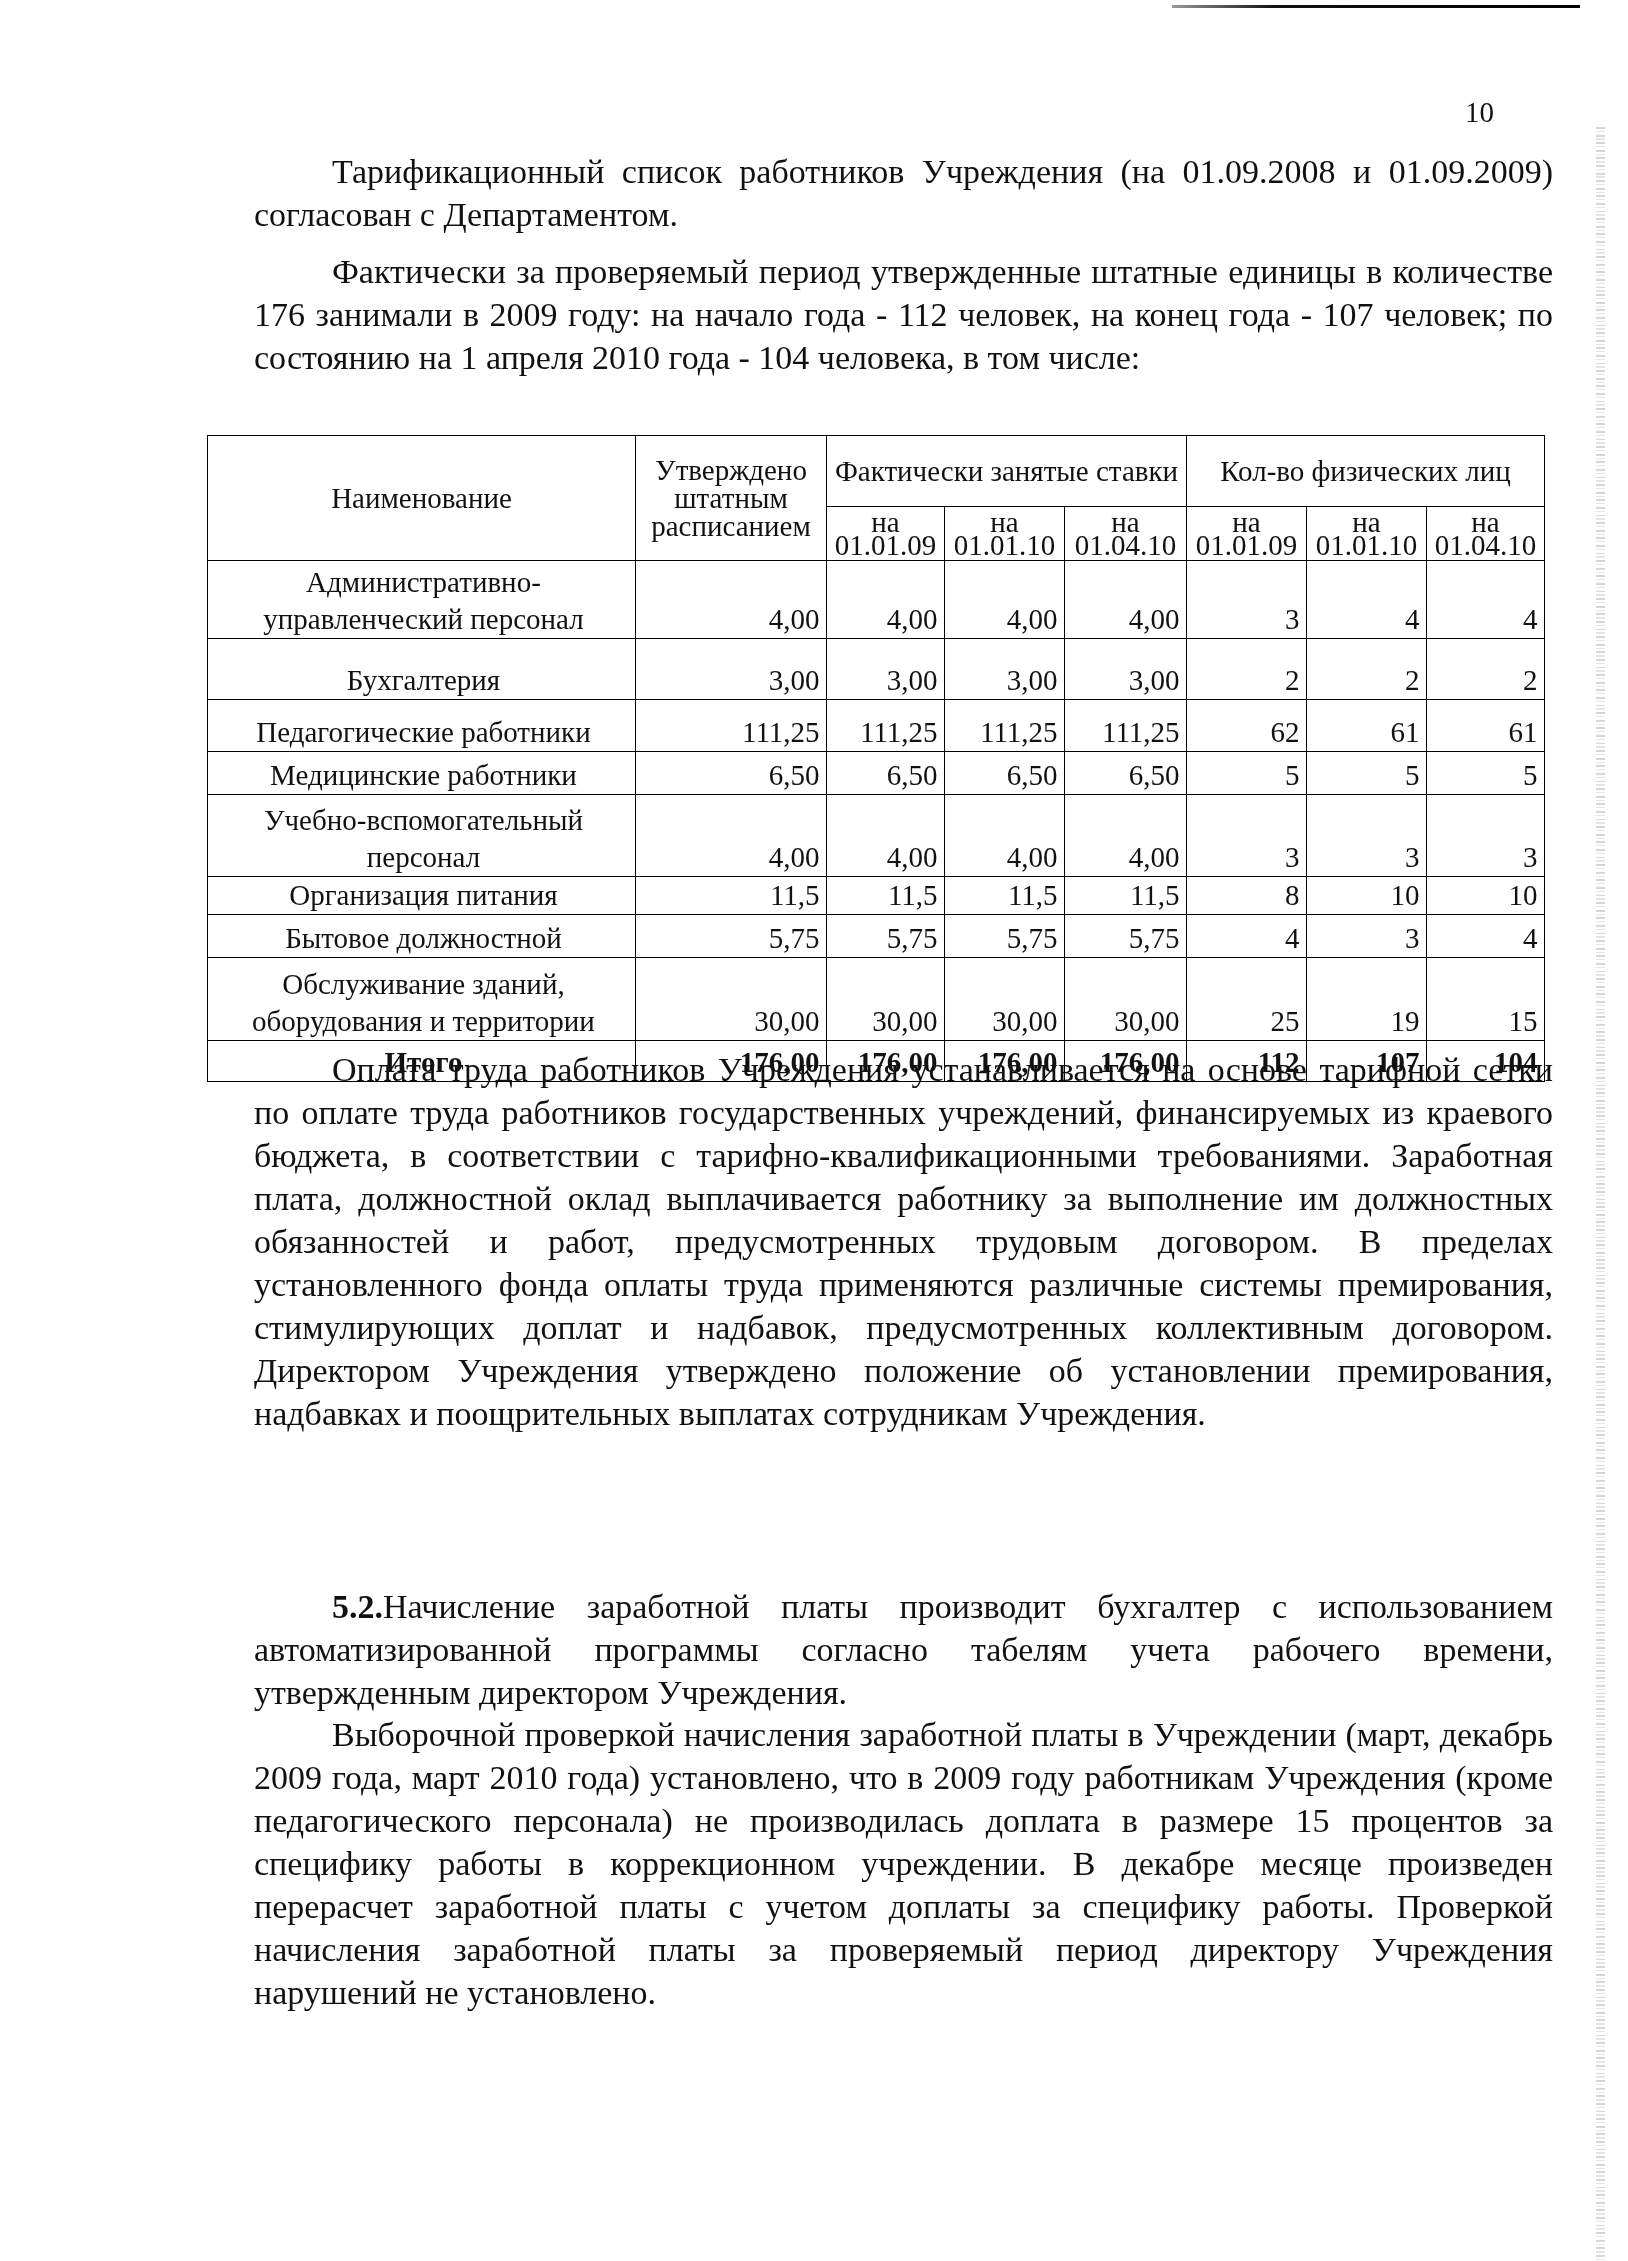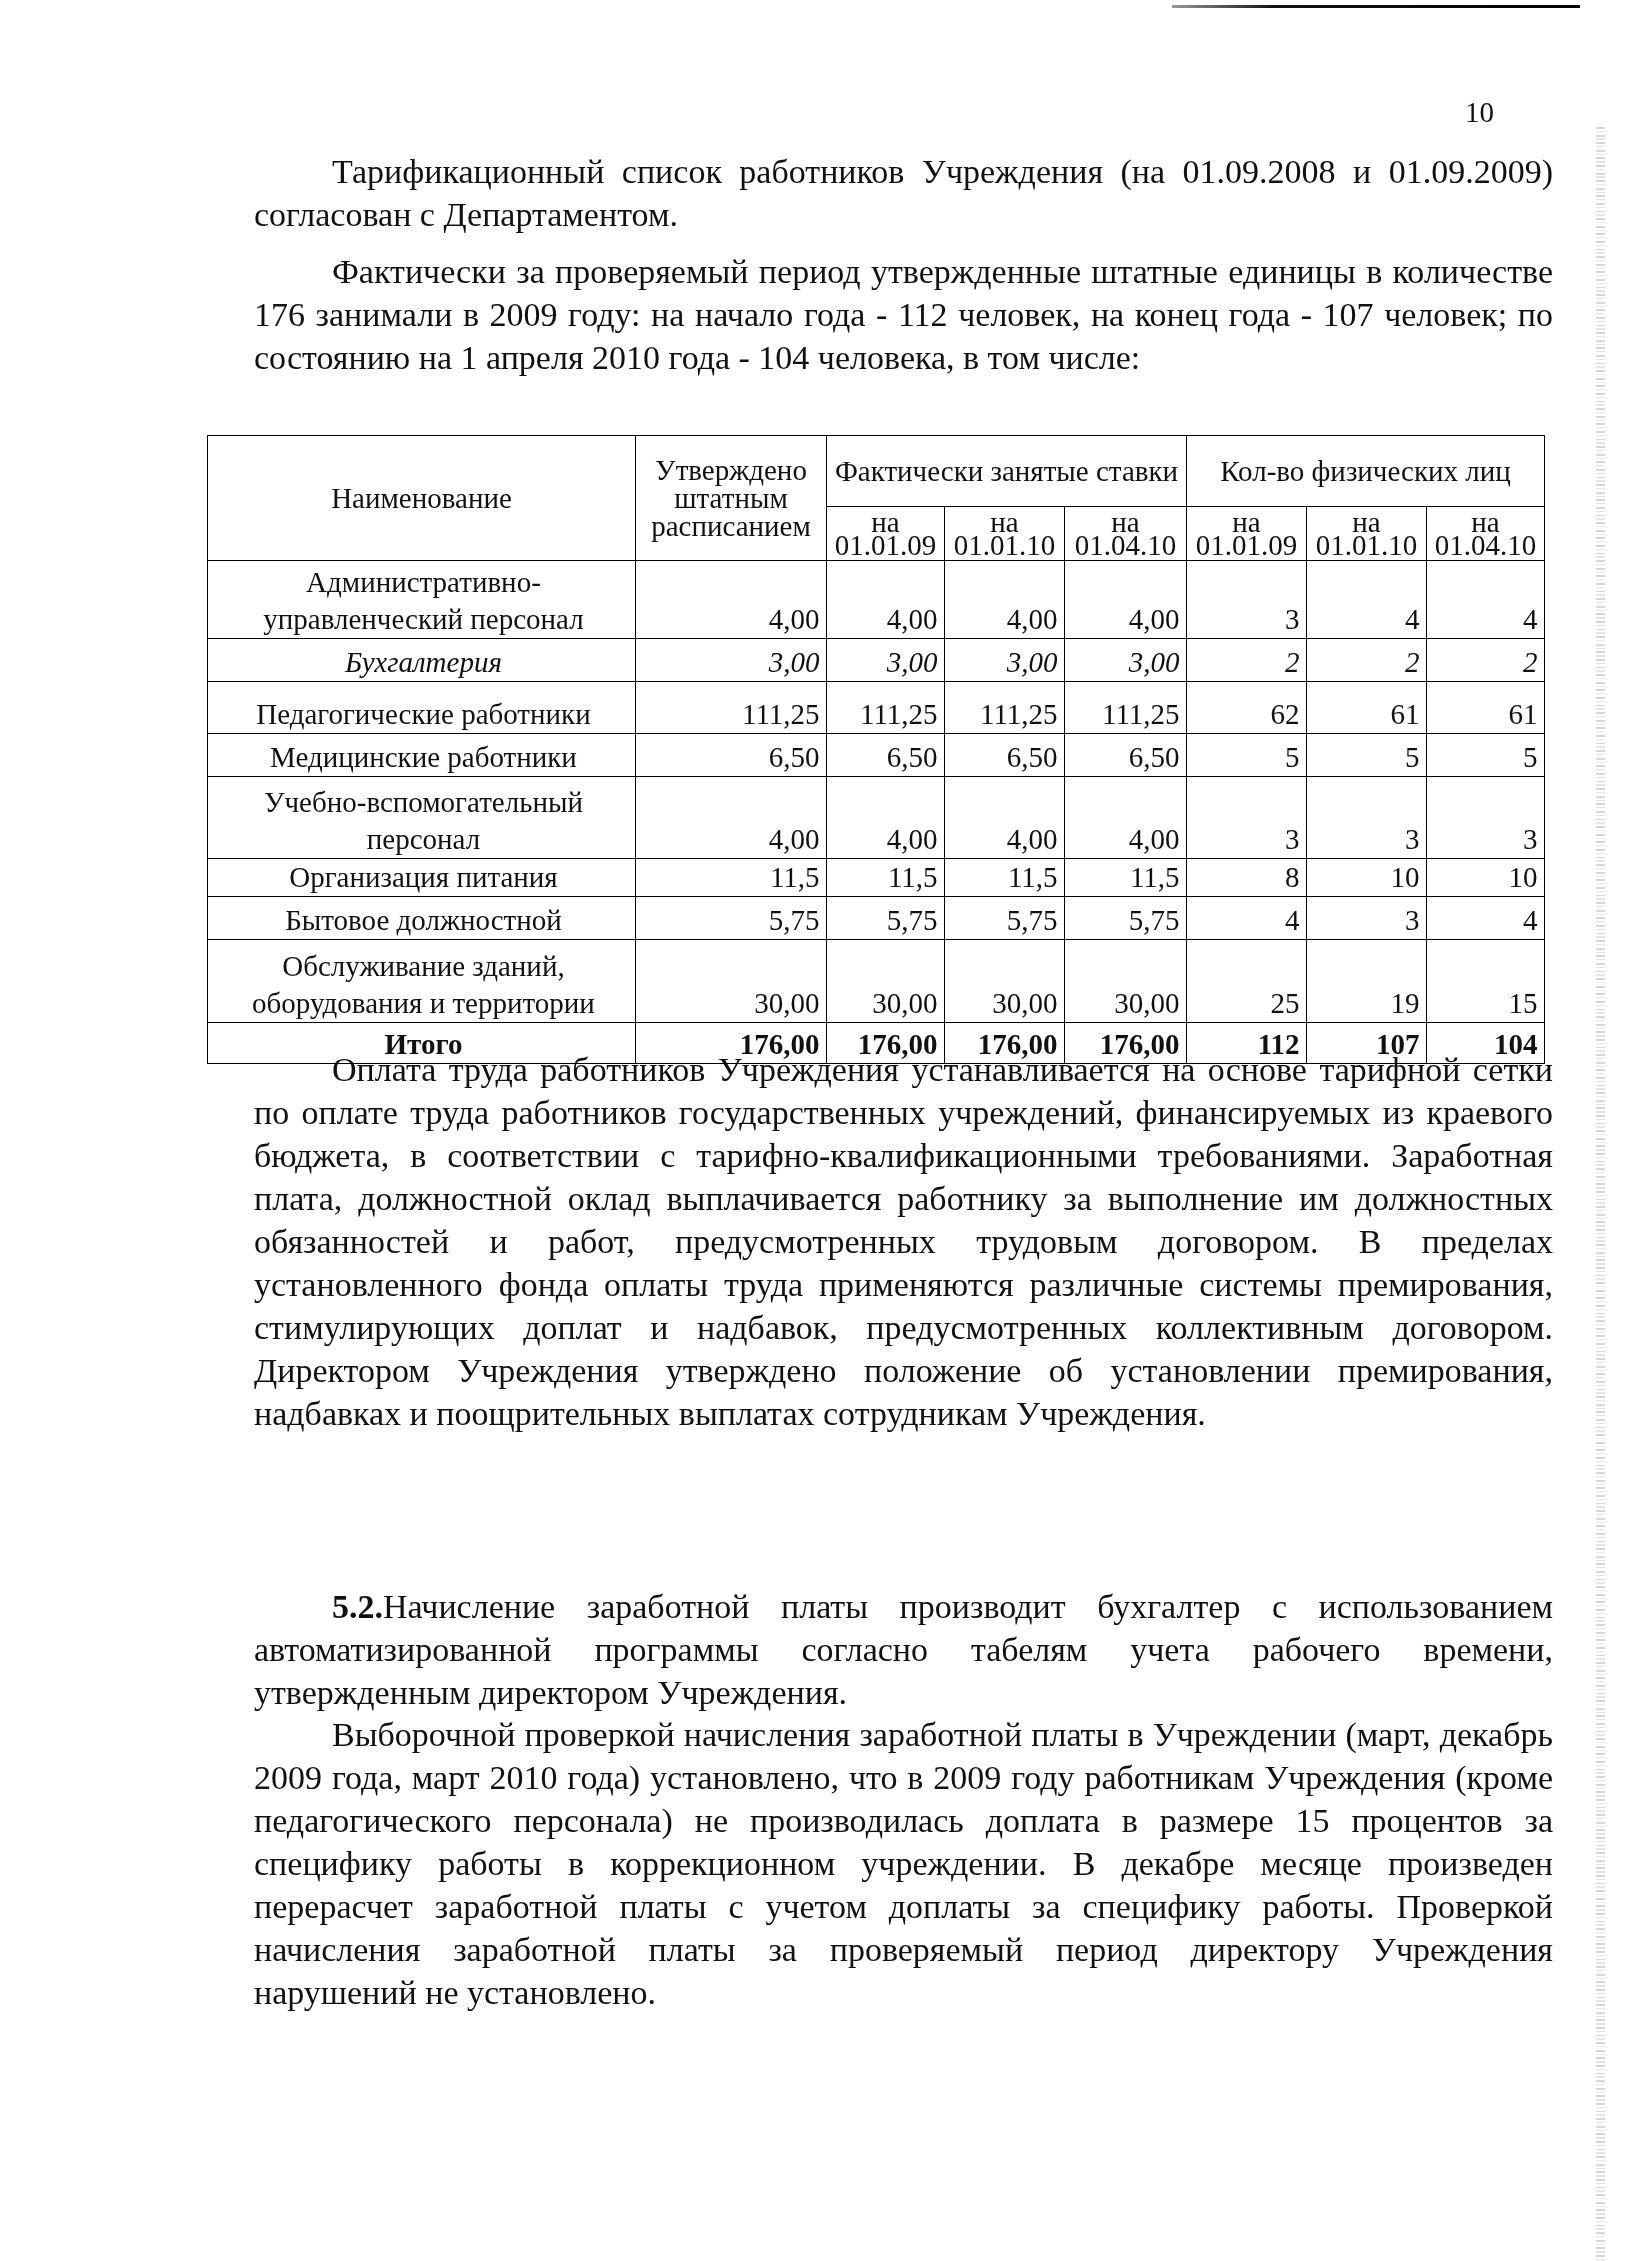--- a/index.html
+++ b/index.html
@@ -72,21 +72,21 @@
   <tr style="height:78px;">
     <td class="name">Административно-управленческий персонал</td>
     <td class="num">4,00</td>
     <td class="num">4,00</td>
     <td class="num">4,00</td>
     <td class="num">4,00</td>
     <td class="num">3</td>
     <td class="num">4</td>
     <td class="num">4</td>
   </tr>
-  <tr style="height:43px;font-style:italic;">
+  <tr style="height:61px;">
     <td class="name">Бухгалтерия</td>
     <td class="num">3,00</td>
     <td class="num">3,00</td>
     <td class="num">3,00</td>
     <td class="num">3,00</td>
     <td class="num">2</td>
     <td class="num">2</td>
     <td class="num">2</td>
   </tr>
   <tr style="height:52px;">

